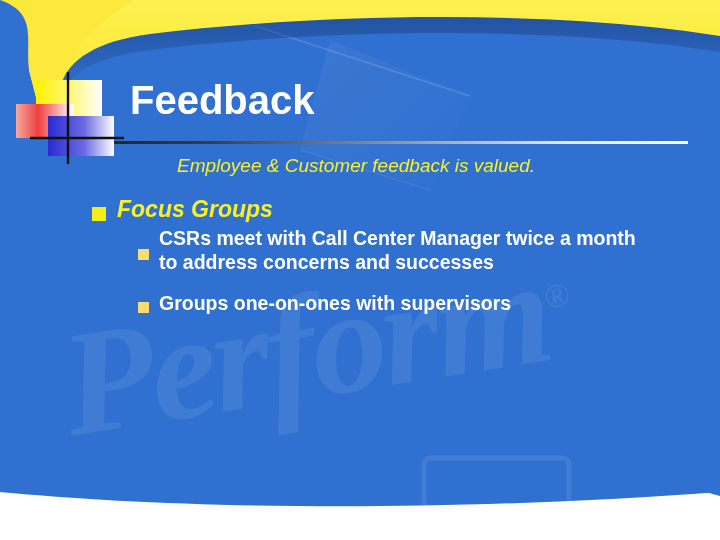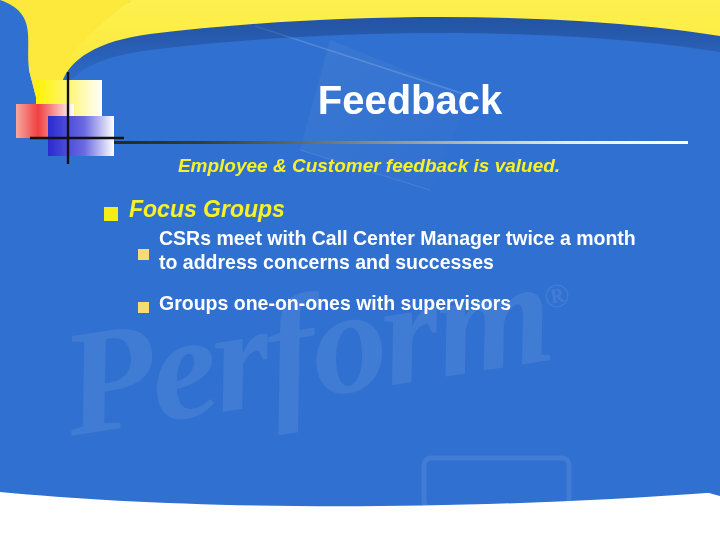--- a/index.html
+++ b/index.html
@@ -58,63 +58,62 @@
     height: 98px;
     z-index: 3;
   }
 
   
   #title {
     position: absolute;
     left: 130px;
     top: 78px;
     width: 560px;
-    text-align: center;
     font-size: 40px;
     font-weight: bold;
     color: #ffffff;
     letter-spacing: 0px;
     z-index: 4;
   }
   #title-rule {
     position: absolute;
     left: 66px;
     top: 141px;
     width: 622px;
     height: 3px;
     z-index: 2;
     background: linear-gradient(to right, #1c1c1c 0%, #3a3a3a 22%, #9a9a9a 55%, #e8e8e8 80%, #ffffff 100%);
   }
 
   
   #subtitle {
     position: absolute;
-    left: 69px;
+    left: 56px;
     top: 155px;
     width: 600px;
     text-align: center;
     font-size: 19px;
-    font-weight: bold;
+    font-weight: normal;
     font-style: italic;
     color: #f8f028;
     z-index: 4;
   }
 
   
   #body {
     position: absolute;
     left: 92px;
     top: 196px;
     width: 600px;
     z-index: 4;
   }
   .l1 {
     display: flex;
     align-items: center;
-    margin: 0 0 4px 12px;
+    margin: 0 0 4px 0;
   }
   .l1-marker {
     width: 14px; height: 14px;
     background: #f5ed18;
     margin-top: 8px;
     margin-right: 11px;
     flex: none;
   }
   .l1-text {
     font-size: 23px;

